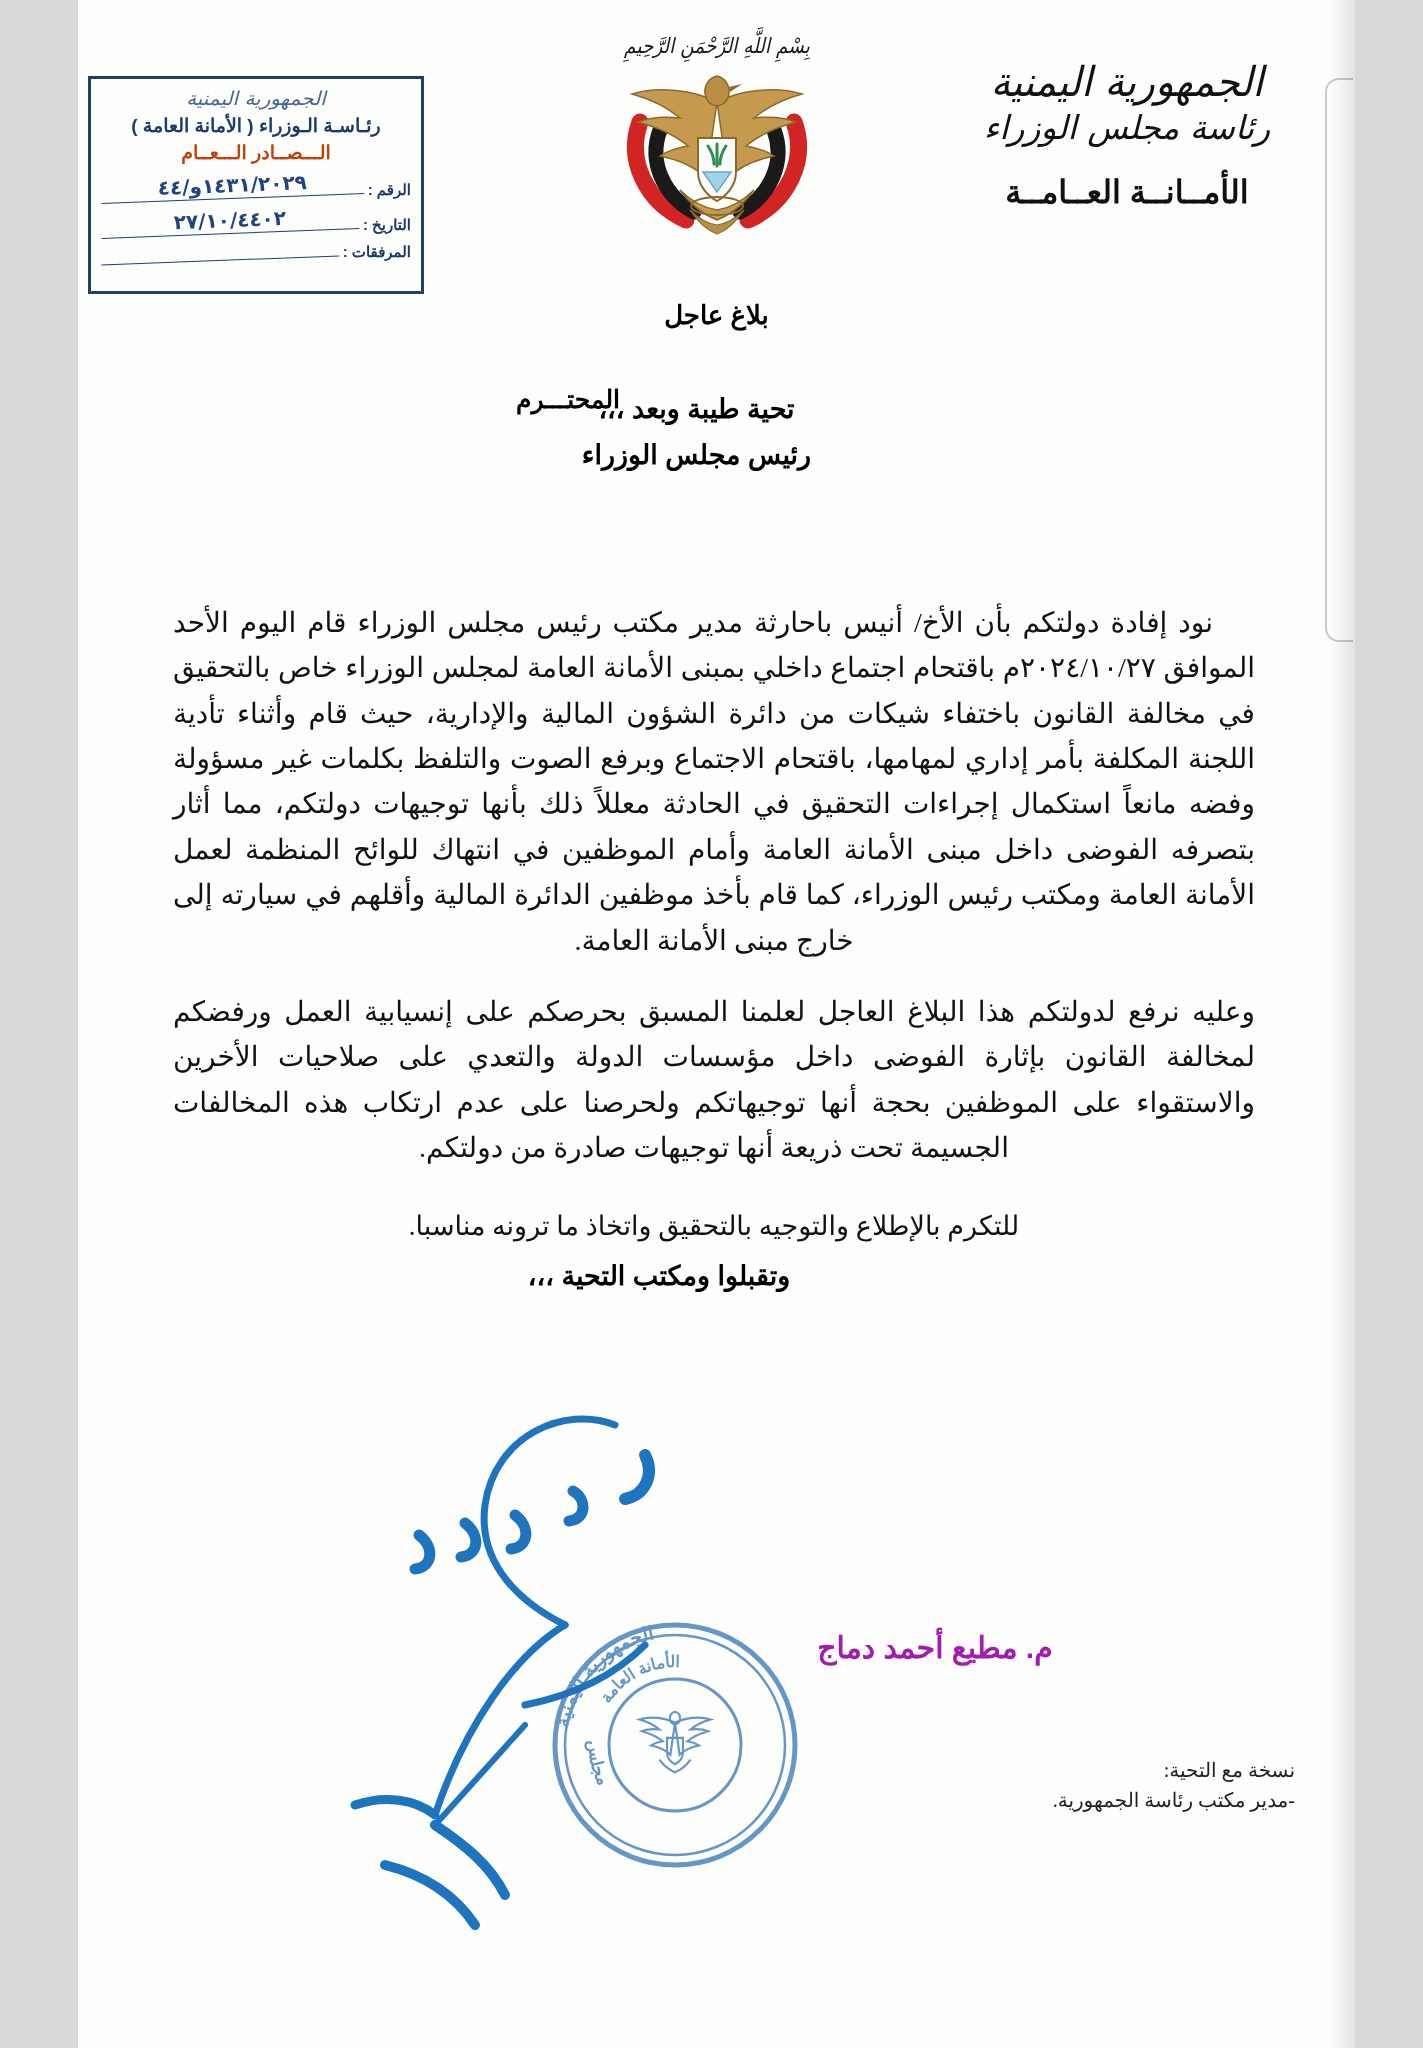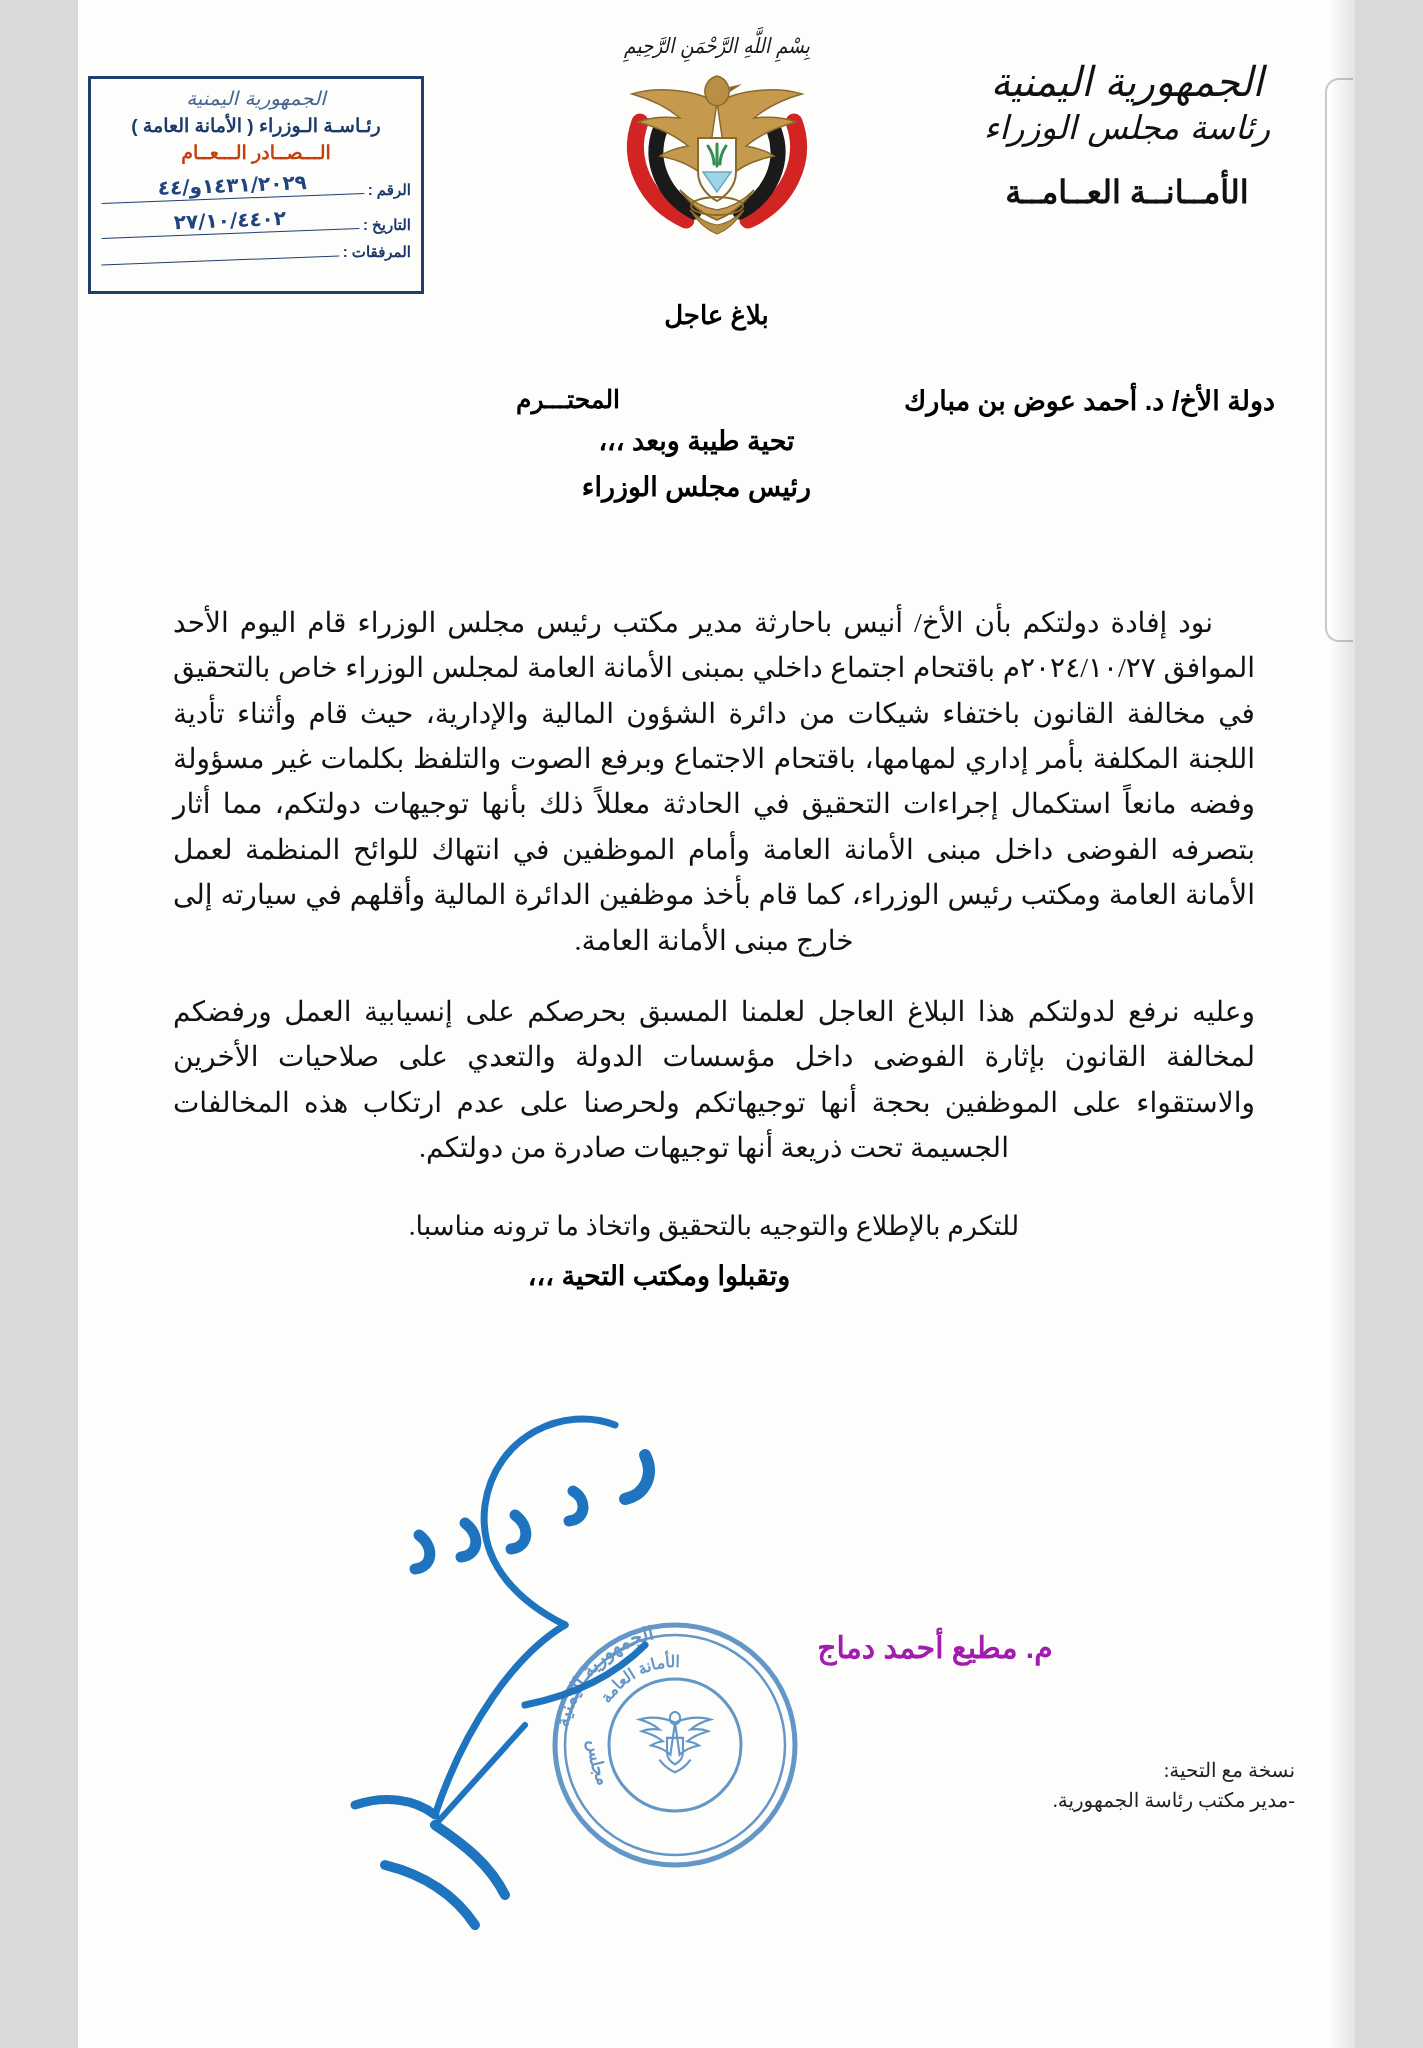--- a/index.html
+++ b/index.html
@@ -376,21 +376,20 @@
         <div class="gov-l2">رئاسة مجلس الوزراء</div>
         <div class="gov-l3">الأمــانــة العــامــة</div>
       </div>
     </div>
 
     <div class="doc-title">بلاغ عاجل</div>
 
     <div class="recipient">
       <div class="rcpt-row">
         <span class="rcpt-honorific">المحتـــرم</span>
-        <span class="rcpt-name"><span>دولة الأخ/</span>&nbsp;<span>د. أحمد عوض بن مبارك</span></span>
       </div>
       <div class="rcpt-line">تحية طيبة وبعد ،،،</div>
       <div class="rcpt-line">رئيس مجلس الوزراء</div>
     </div>
 
     <div class="body-wrap">
       <p class="para">نود إفادة دولتكم بأن الأخ/ أنيس باحارثة مدير مكتب رئيس مجلس الوزراء قام اليوم الأحد الموافق ٢٠٢٤/١٠/٢٧م باقتحام اجتماع داخلي بمبنى الأمانة العامة لمجلس الوزراء خاص بالتحقيق في مخالفة القانون باختفاء شيكات من دائرة الشؤون المالية والإدارية، حيث قام وأثناء تأدية اللجنة المكلفة بأمر إداري لمهامها، باقتحام الاجتماع وبرفع الصوت والتلفظ بكلمات غير مسؤولة وفضه مانعاً استكمال إجراءات التحقيق في الحادثة معللاً ذلك بأنها توجيهات دولتكم، مما أثار بتصرفه الفوضى داخل مبنى الأمانة العامة وأمام الموظفين في انتهاك للوائح المنظمة لعمل الأمانة العامة ومكتب رئيس الوزراء، كما قام بأخذ موظفين الدائرة المالية وأقلهم في سيارته إلى خارج مبنى الأمانة العامة.</p>
       <p class="para no-indent">وعليه نرفع لدولتكم هذا البلاغ العاجل لعلمنا المسبق بحرصكم على إنسيابية العمل ورفضكم لمخالفة القانون بإثارة الفوضى داخل مؤسسات الدولة والتعدي على صلاحيات الأخرين والاستقواء على الموظفين بحجة أنها توجيهاتكم ولحرصنا على عدم ارتكاب هذه المخالفات الجسيمة تحت ذريعة أنها توجيهات صادرة من دولتكم.</p>
       <p class="closing-note">للتكرم بالإطلاع والتوجيه بالتحقيق واتخاذ ما ترونه مناسبا.</p>
       <div class="sign-off">وتقبلوا ومكتب التحية ،،،</div>

